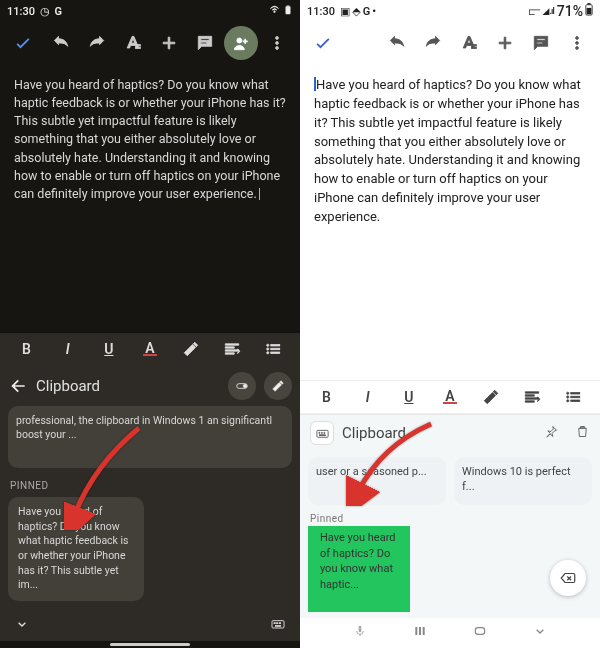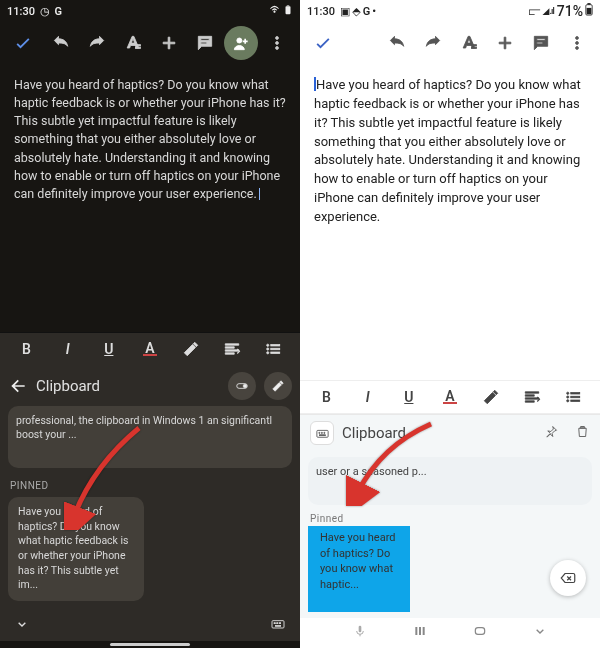--- a/index.html
+++ b/index.html
@@ -72,21 +72,21 @@
   .dark .pincard { background:#433f39; color:#d8d8d8; }
 
   
   .light .cbhead { background:#f4f7f8; border-top: 1px solid #e8e8e8; padding: 6px 10px;}
   .light .cbtitle { color:#444; }
   .cbhead .kico { width:24px; height:24px; border-radius:6px; display:flex; align-items:center; justify-content:center;}
   .light .cbhead .kico { background:#fff; border:1px solid #ddd;}
   .light .cbhead svg { fill:#555; stroke:#555; width:15px; height:15px;}
   .light .cbarea { background:#f4f7f8; padding: 6px 8px; }
   .light .cbgrid { background: transparent; padding: 0 0 6px 0;}
-  .pinlight { background:#0ea5e9; padding: 4px 12px 20px 12px; font-size:11px; color:#333; line-height:1.4; width:36%;}
+  .pinlight { background:#22c55e; padding: 4px 12px 20px 12px; font-size:11px; color:#333; line-height:1.4; width:36%;}
 
   
   .bnav { height:30px; display:flex; align-items:center; justify-content:space-between; padding: 0 14px; }
   .dark .bnav { background:#2e2b27;}
   .dark .bnav svg { fill:#ddd; stroke:#ddd; width:16px; height:16px;}
   .nbar { width:80px; height:3px; background:#ccc; border-radius:2px; margin: 2px auto;}
   .light .sysnav { height:30px; display:flex; align-items:center; justify-content:space-around; padding:0 30px;}
   .light .sysnav .nb { width:16px; height:16px; }
 
   
@@ -378,20 +378,21 @@
           <path d="M14 4l6 6-3 1-4 4 1 5-4-4-5 5 0-1 5-5-4-4 5 1 4-4z" fill="none" stroke-width="1.4"></path>
         </svg></span>
     <span style="margin-left:8px;"><svg viewBox="0 0 24 24" width="16" height="16">
           <path d="M6 7h12l-1 13H7L6 7zm3-3h6l1 2H8z" fill="none" stroke-width="1.4"></path>
         </svg></span>
   </div>
 
   <div class="cbarea">
     <div class="cbgrid">
       <div class="card">user or a seasoned p...</div>
+      <div class="card">Windows 10 is perfect f...</div>
     </div>
     <div class="plabel" style="padding:2px 2px;">Pinned</div>
     <div class="pinlight">Have you heard of haptics? Do you know what haptic...</div>
   </div>
 
   <div class="sysnav">
     <span><svg class="nb" viewBox="0 0 24 24">
           <rect x="10" y="4" width="4" height="10" rx="2" fill="#aaa"></rect>
           <path d="M7 12a5 5 0 0010 0m-5 5v3" stroke="#aaa" stroke-width="1.5" fill="none"></path>
         </svg></span>

